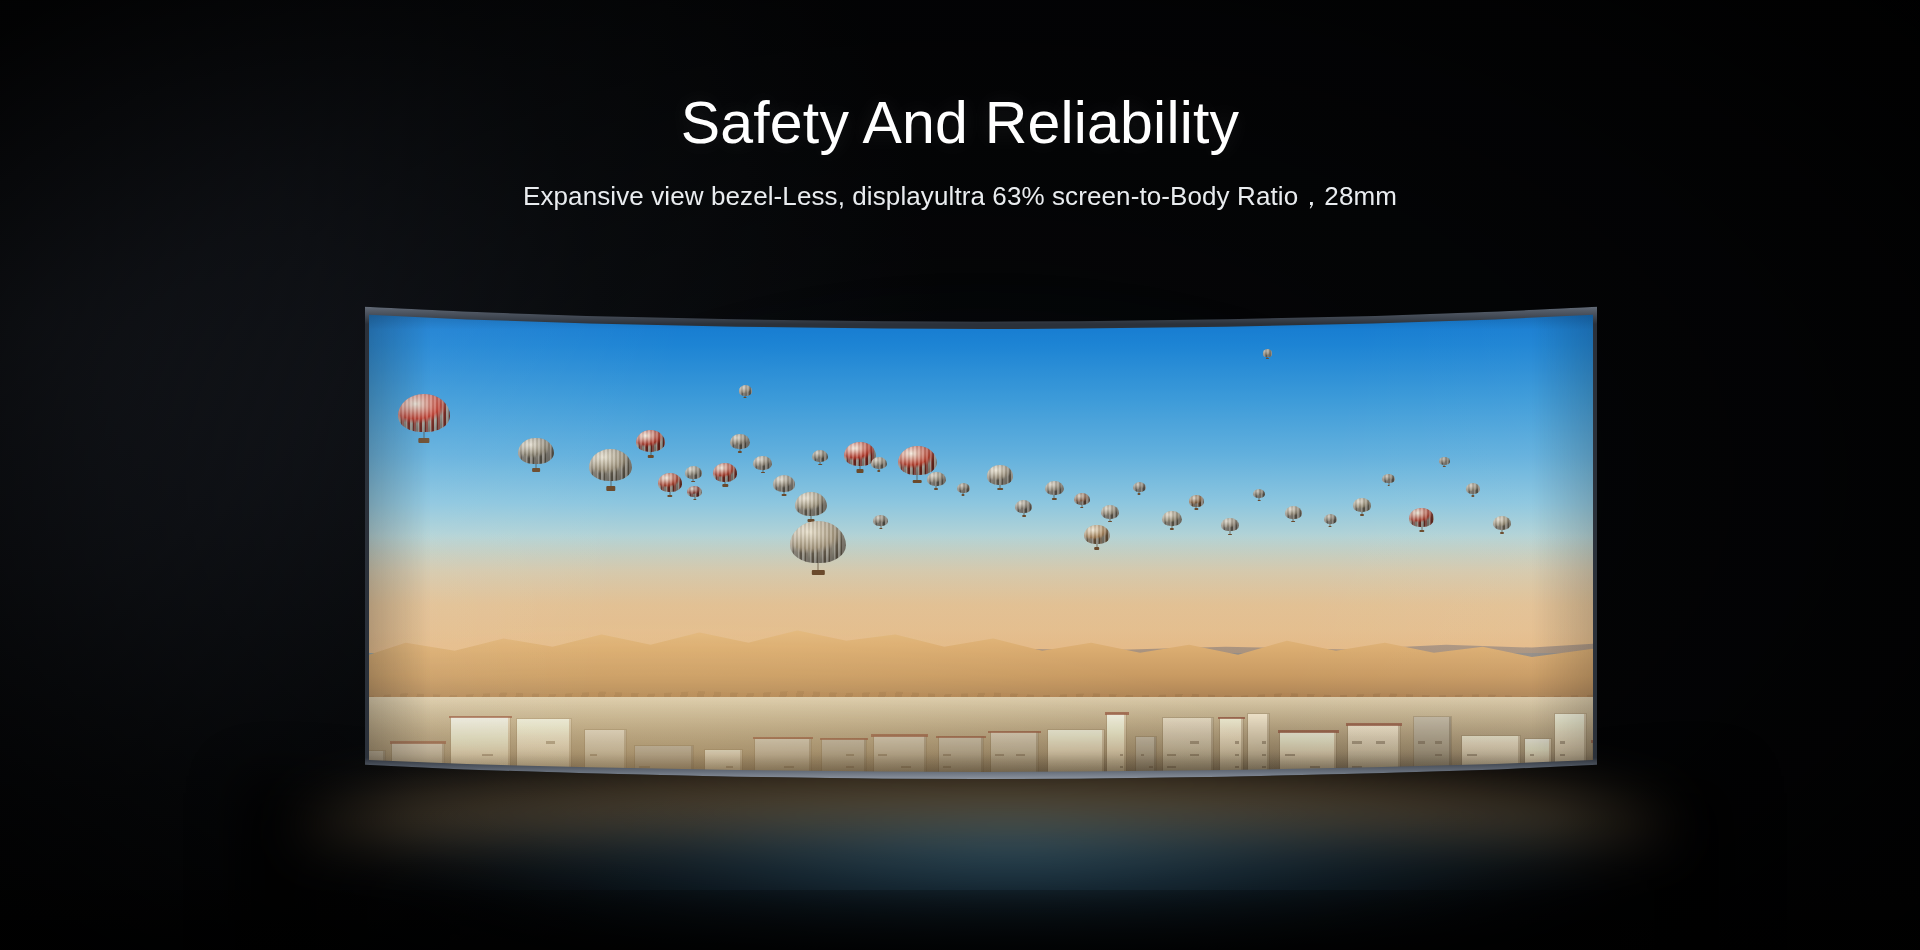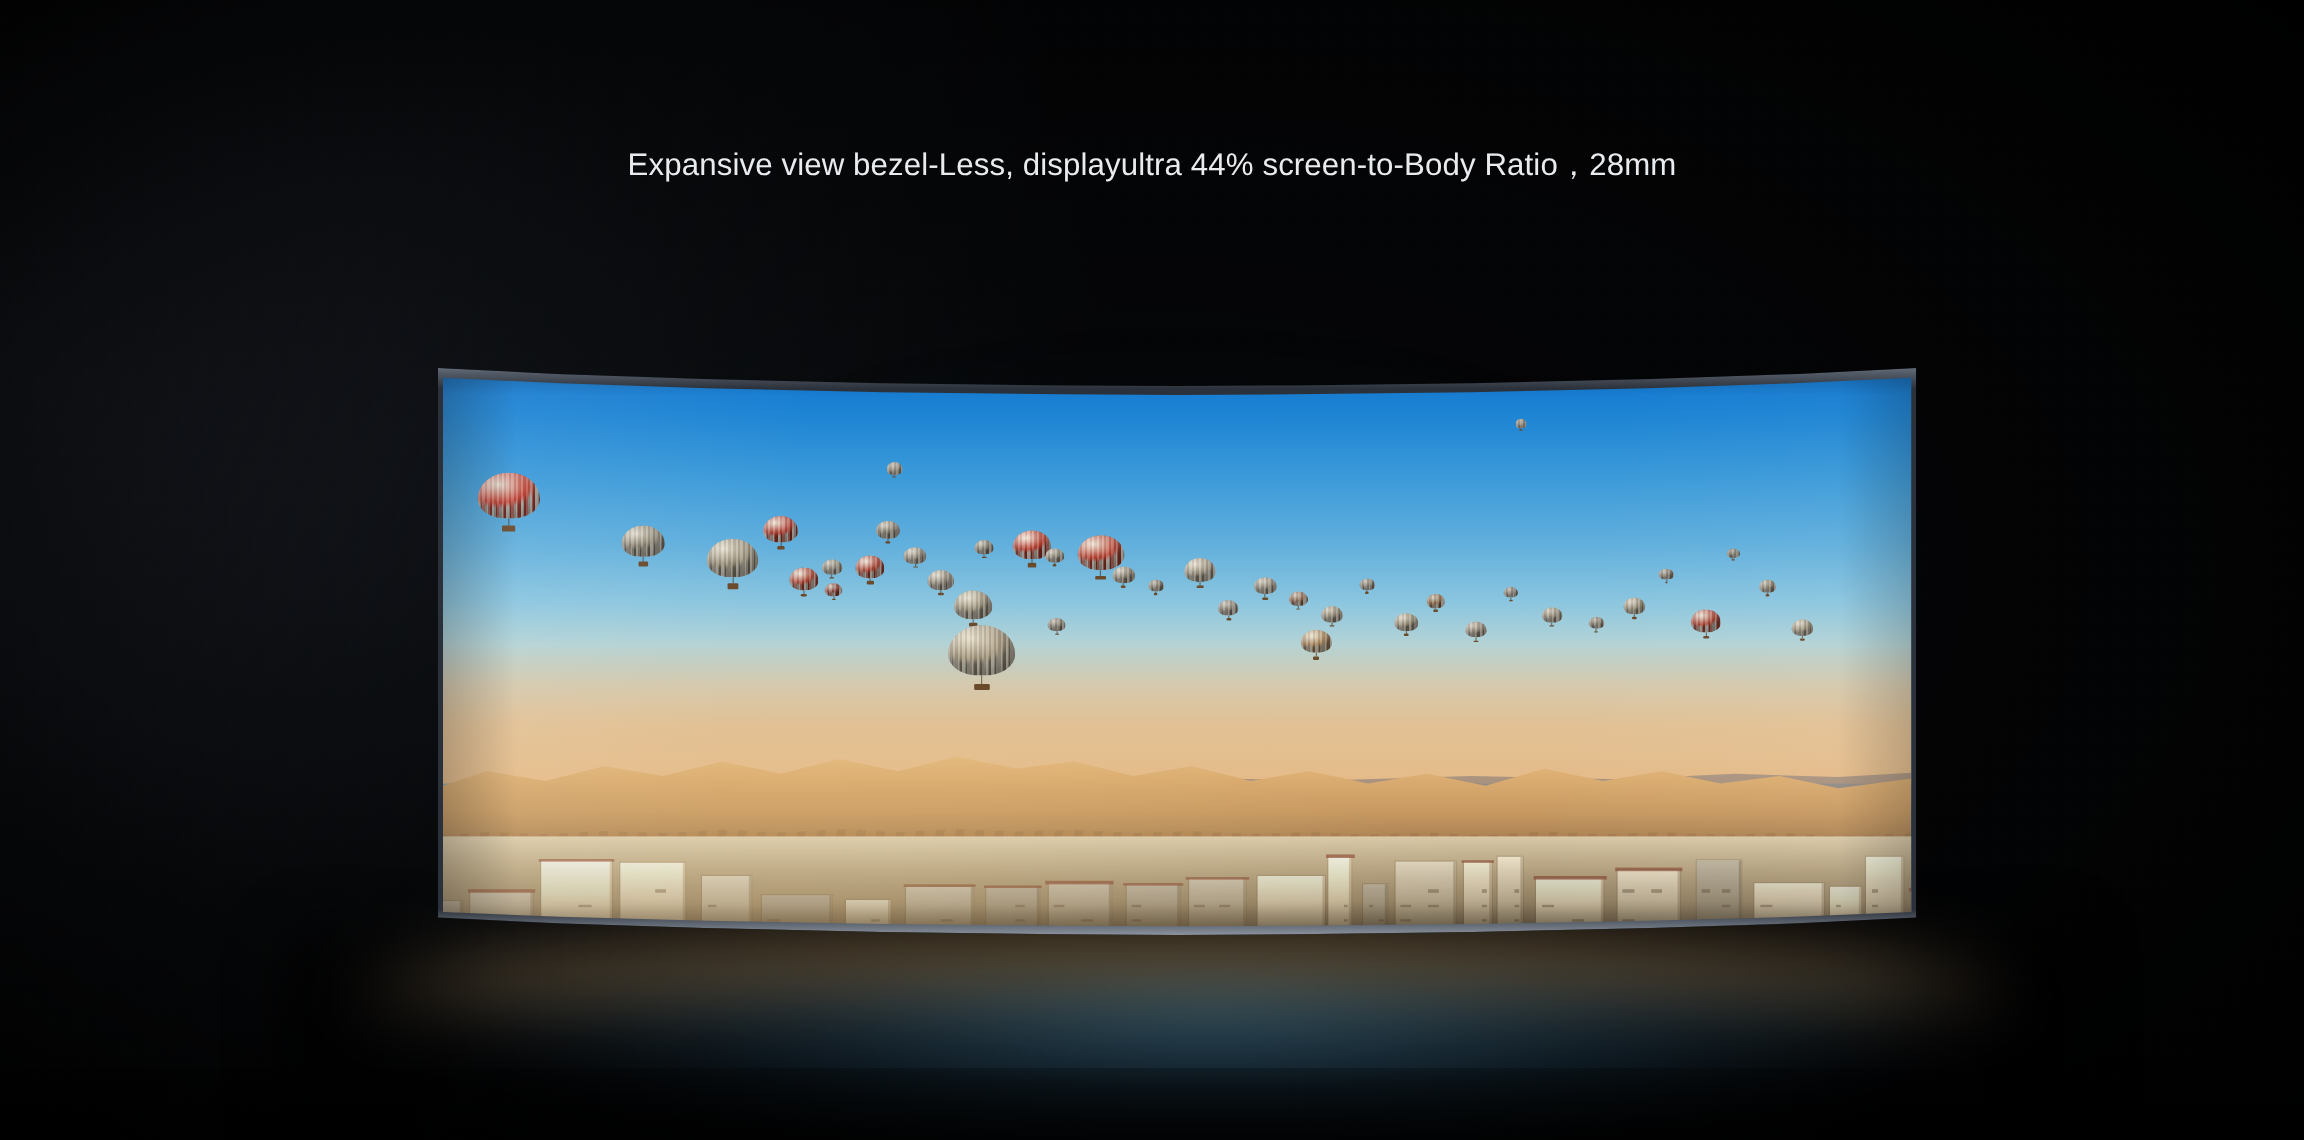--- a/index.html
+++ b/index.html
@@ -203,22 +203,23 @@
 <body>
 
 <div id="stage">
 
   <div class="bg-base"></div>
   <div class="bg-vign"></div>
   <div class="bg-noise"></div>
   <div class="glow-halo"></div>
 
   <div class="head-wrap">
+    <h1 class="title">Safety And Reliability</h1>
     <p class="subtitle">
-      <span class="ln">Expansive view bezel-Less, displayultra 44% screen-to-Body Ratio，28mm</span>
+      <span class="ln">Expansive view bezel-Less, displayultra 63% screen-to-Body Ratio，28mm</span>
     </p>
   </div>
 
   <div id="tv">
     <div class="panel">
       <div class="bezel-hi"></div>
     </div>
 
     <div class="screen">
       <div class="photo">

